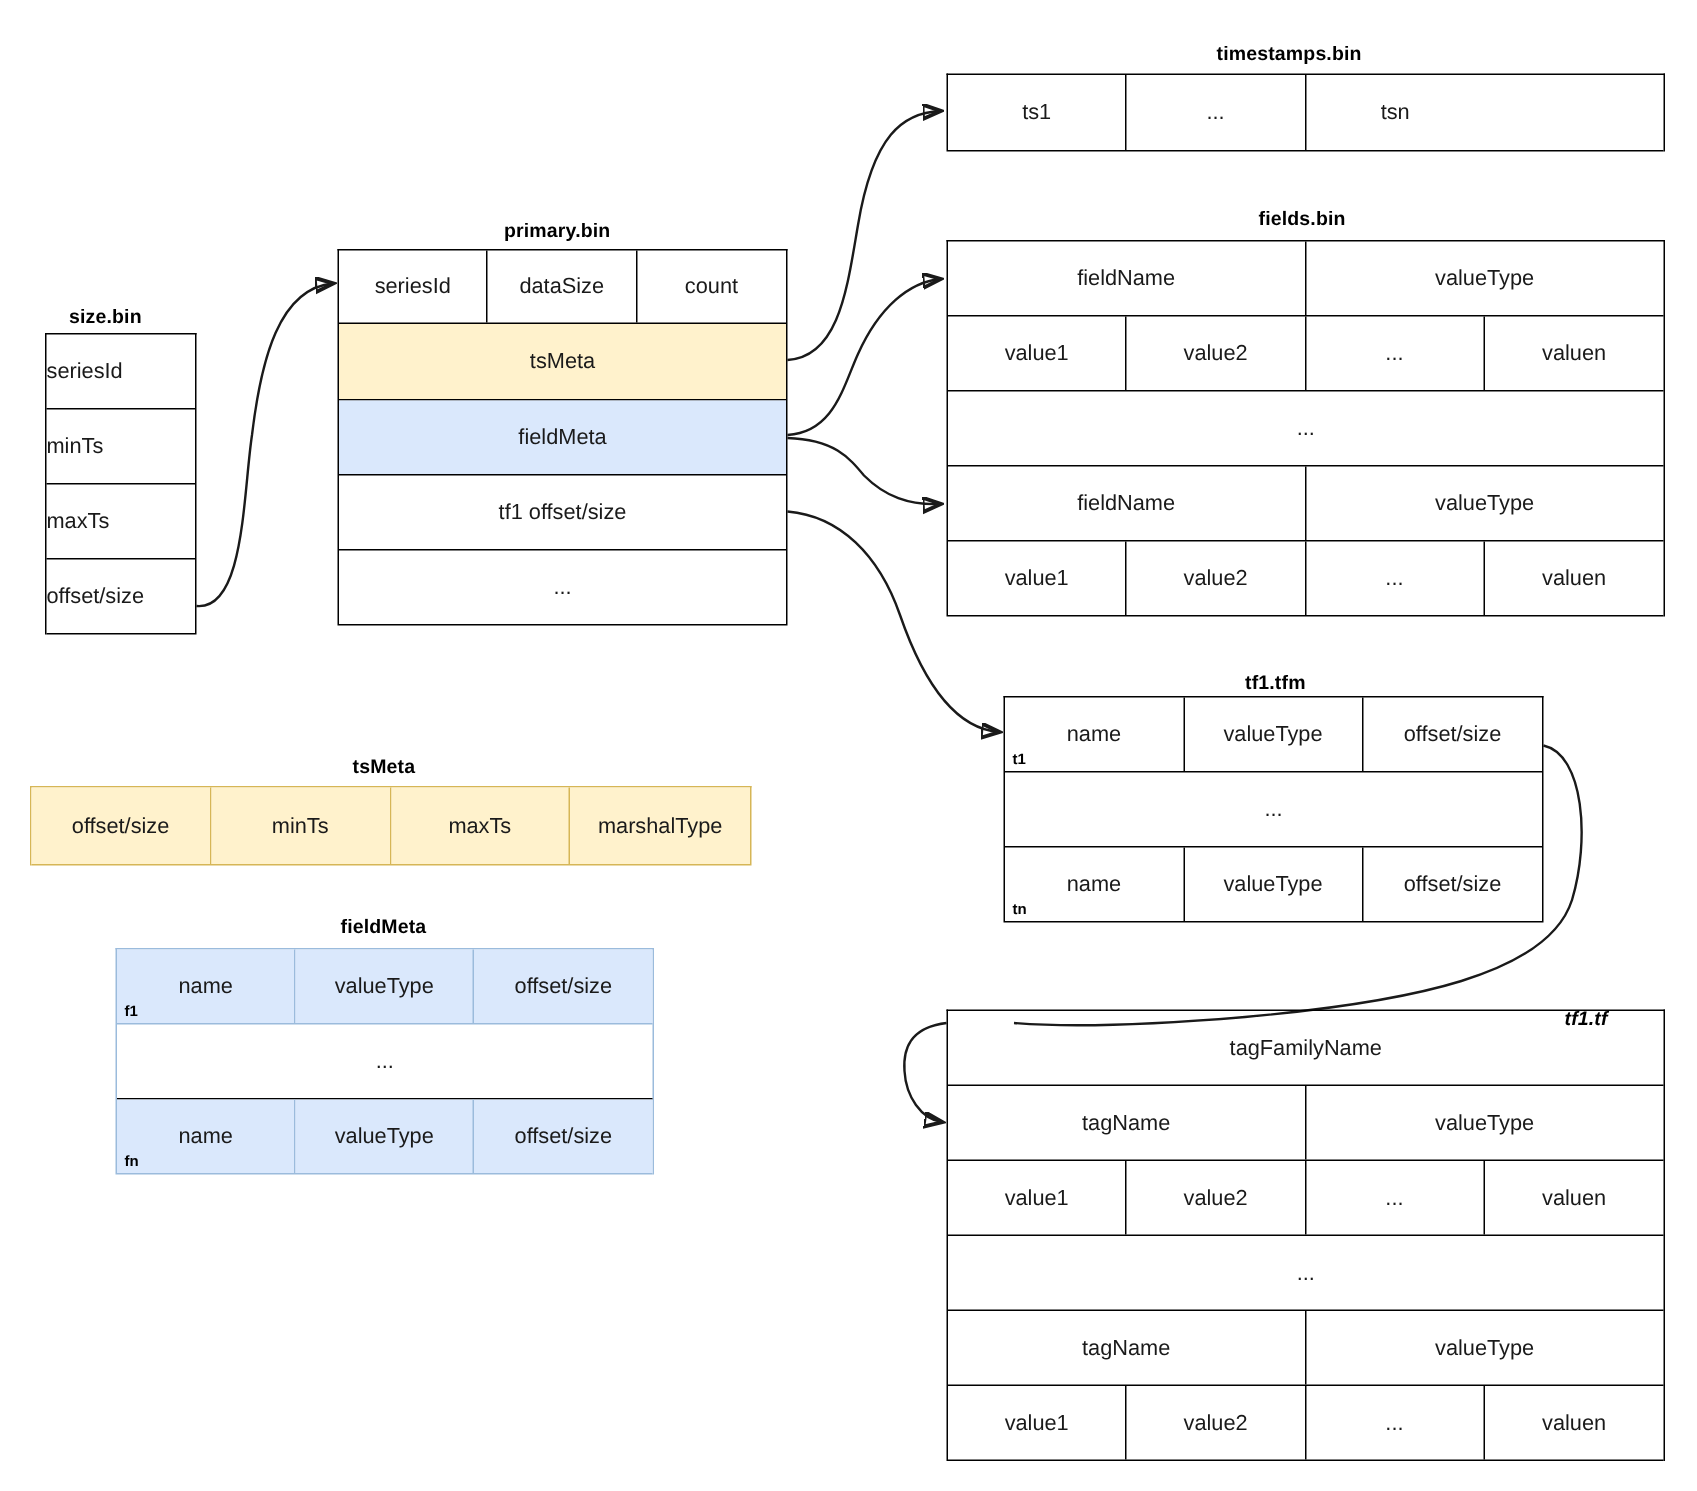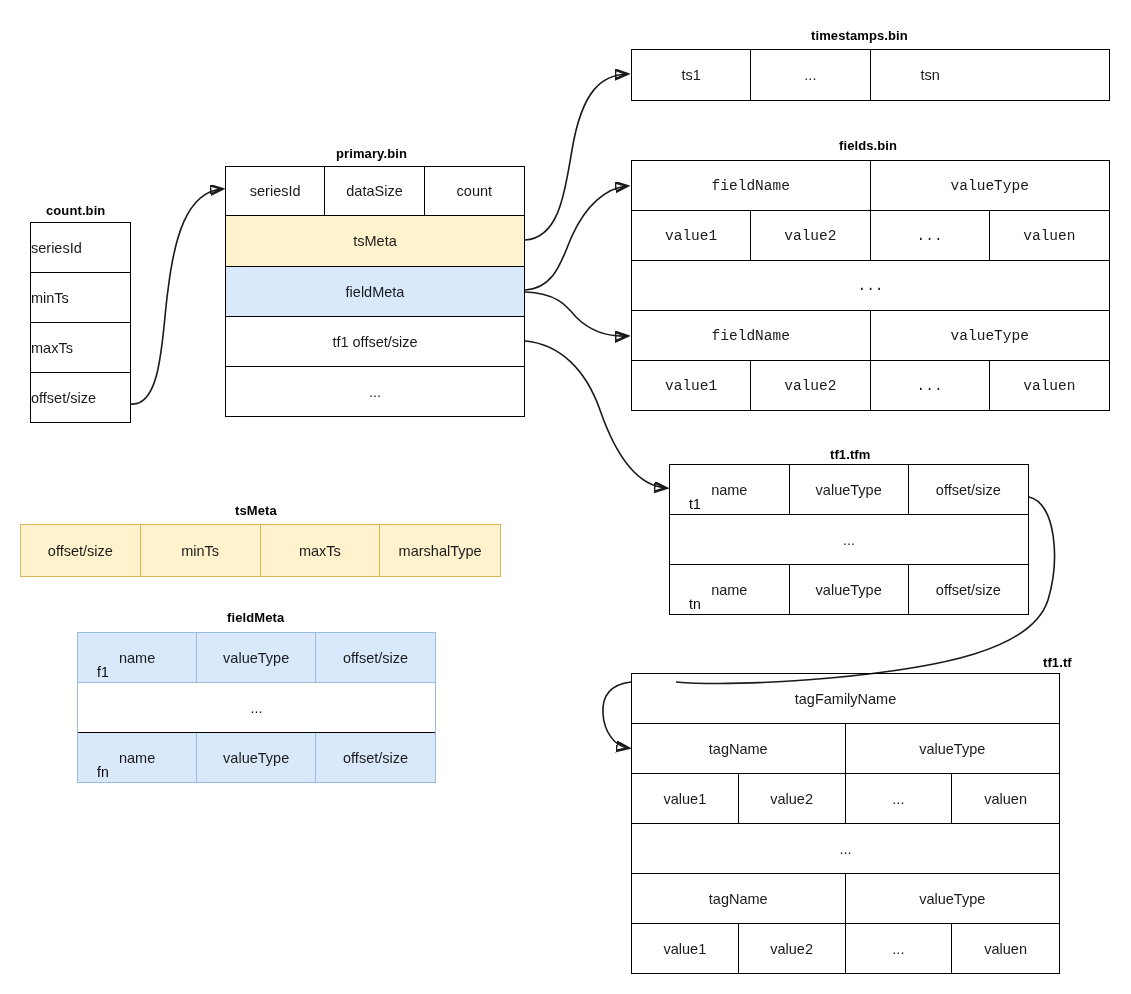--- a/index.html
+++ b/index.html
@@ -57,24 +57,24 @@
   .title {
     position: absolute;
     font-size: 13px;
     font-weight: bold;
     color: #000000;
     white-space: nowrap;
     letter-spacing: 0.1px;
   }
   .idx {
     position: absolute;
-    left: 19px;
+    left: 5px;
     bottom: 2px;
-    font-size: 14px;
-    font-weight: normal;
+    font-size: 10px;
+    font-weight: bold;
     color: #000000;
   }
   svg.edges {
     position: absolute;
     left: 0;
     top: 0;
     width: 1131px;
     height: 994px;
     pointer-events: none;
     overflow: visible;
@@ -105,21 +105,21 @@
 
     <path d="M525,292 C556,293 566,305 576,317 C590,331 606,337 627,336" marker-end="url(#arw)"></path>
 
     <path d="M525,341 C560,344 586,370 600,410 C618,462 640,486 666,488" marker-end="url(#arw)"></path>
 
     <path d="M1029,497 C1056,503 1060,560 1048,600 C1032,650 940,668 830,678 C770,683 712,685 676,682"></path>
 
     <path d="M631,682 C606,685 602,700 603,714 C604,731 614,746 628,748" marker-end="url(#arw)"></path>
   </svg>
 
-  <div class="title" style="left:46px; top:203px;">count.bin</div>
+  <div class="title" style="left:46px; top:203px;">size.bin</div>
   <div class="tbl" style="left:30px; top:222px; width:101px;">
     <div class="row" style="height:50px;">
       <div class="cell">seriesId</div>
     </div>
     <div class="row" style="height:50px;">
       <div class="cell">minTs</div>
     </div>
     <div class="row" style="height:50px;">
       <div class="cell">maxTs</div>
     </div>
@@ -152,21 +152,21 @@
   <div class="title" style="left:811px; top:28px;">timestamps.bin</div>
   <div class="tbl" style="left:631px; top:49px; width:479px;">
     <div class="row" style="height:51px;">
       <div class="cell" style="width:25%;text-align:right;">ts1</div>
       <div class="cell" style="width:25%;">...</div>
       <div class="cell" style="width:25%;">tsn</div>
     </div>
   </div>
 
   <div class="title" style="left:839px; top:138px;">fields.bin</div>
-  <div class="tbl" style="left:631px; top:160px; width:479px;font-family:Liberation Mono, monospace;">
+  <div class="tbl" style="left:631px; top:160px; width:479px;">
     <div class="row" style="height:50px;">
       <div class="cell" style="width:50%;">fieldName</div>
       <div class="cell" style="width:50%;">valueType</div>
     </div>
     <div class="row" style="height:50px;">
       <div class="cell" style="width:25%;">value1</div>
       <div class="cell" style="width:25%;">value2</div>
       <div class="cell" style="width:25%;">...</div>
       <div class="cell" style="width:25%;">valuen</div>
     </div>
@@ -234,22 +234,22 @@
     <div class="row" style="height:50px;">
       <div class="cell" style="width:33.4%;">
         <span class="idx">tn</span>
         <span>name</span>
       </div>
       <div class="cell" style="width:33.3%;">valueType</div>
       <div class="cell" style="width:33.3%;">offset/size</div>
     </div>
   </div>
 
-  <div class="title" style="left:1043px; top:655px;">tf1.tf</div>
-  <div class="tbl" style="left:631px; top:673px; width:429px;">
+  <div class="title" style="left:1043px; top:671px;font-style:italic;">tf1.tf</div>
+  <div class="tbl" style="left:631px; top:673px; width:479px;">
     <div class="row" style="height:50px;">
       <div class="cell" style="width:100%;">tagFamilyName</div>
     </div>
     <div class="row" style="height:50px;">
       <div class="cell" style="width:50%;">tagName</div>
       <div class="cell" style="width:50%;">valueType</div>
     </div>
     <div class="row" style="height:50px;">
       <div class="cell" style="width:25%;">value1</div>
       <div class="cell" style="width:25%;">value2</div>

